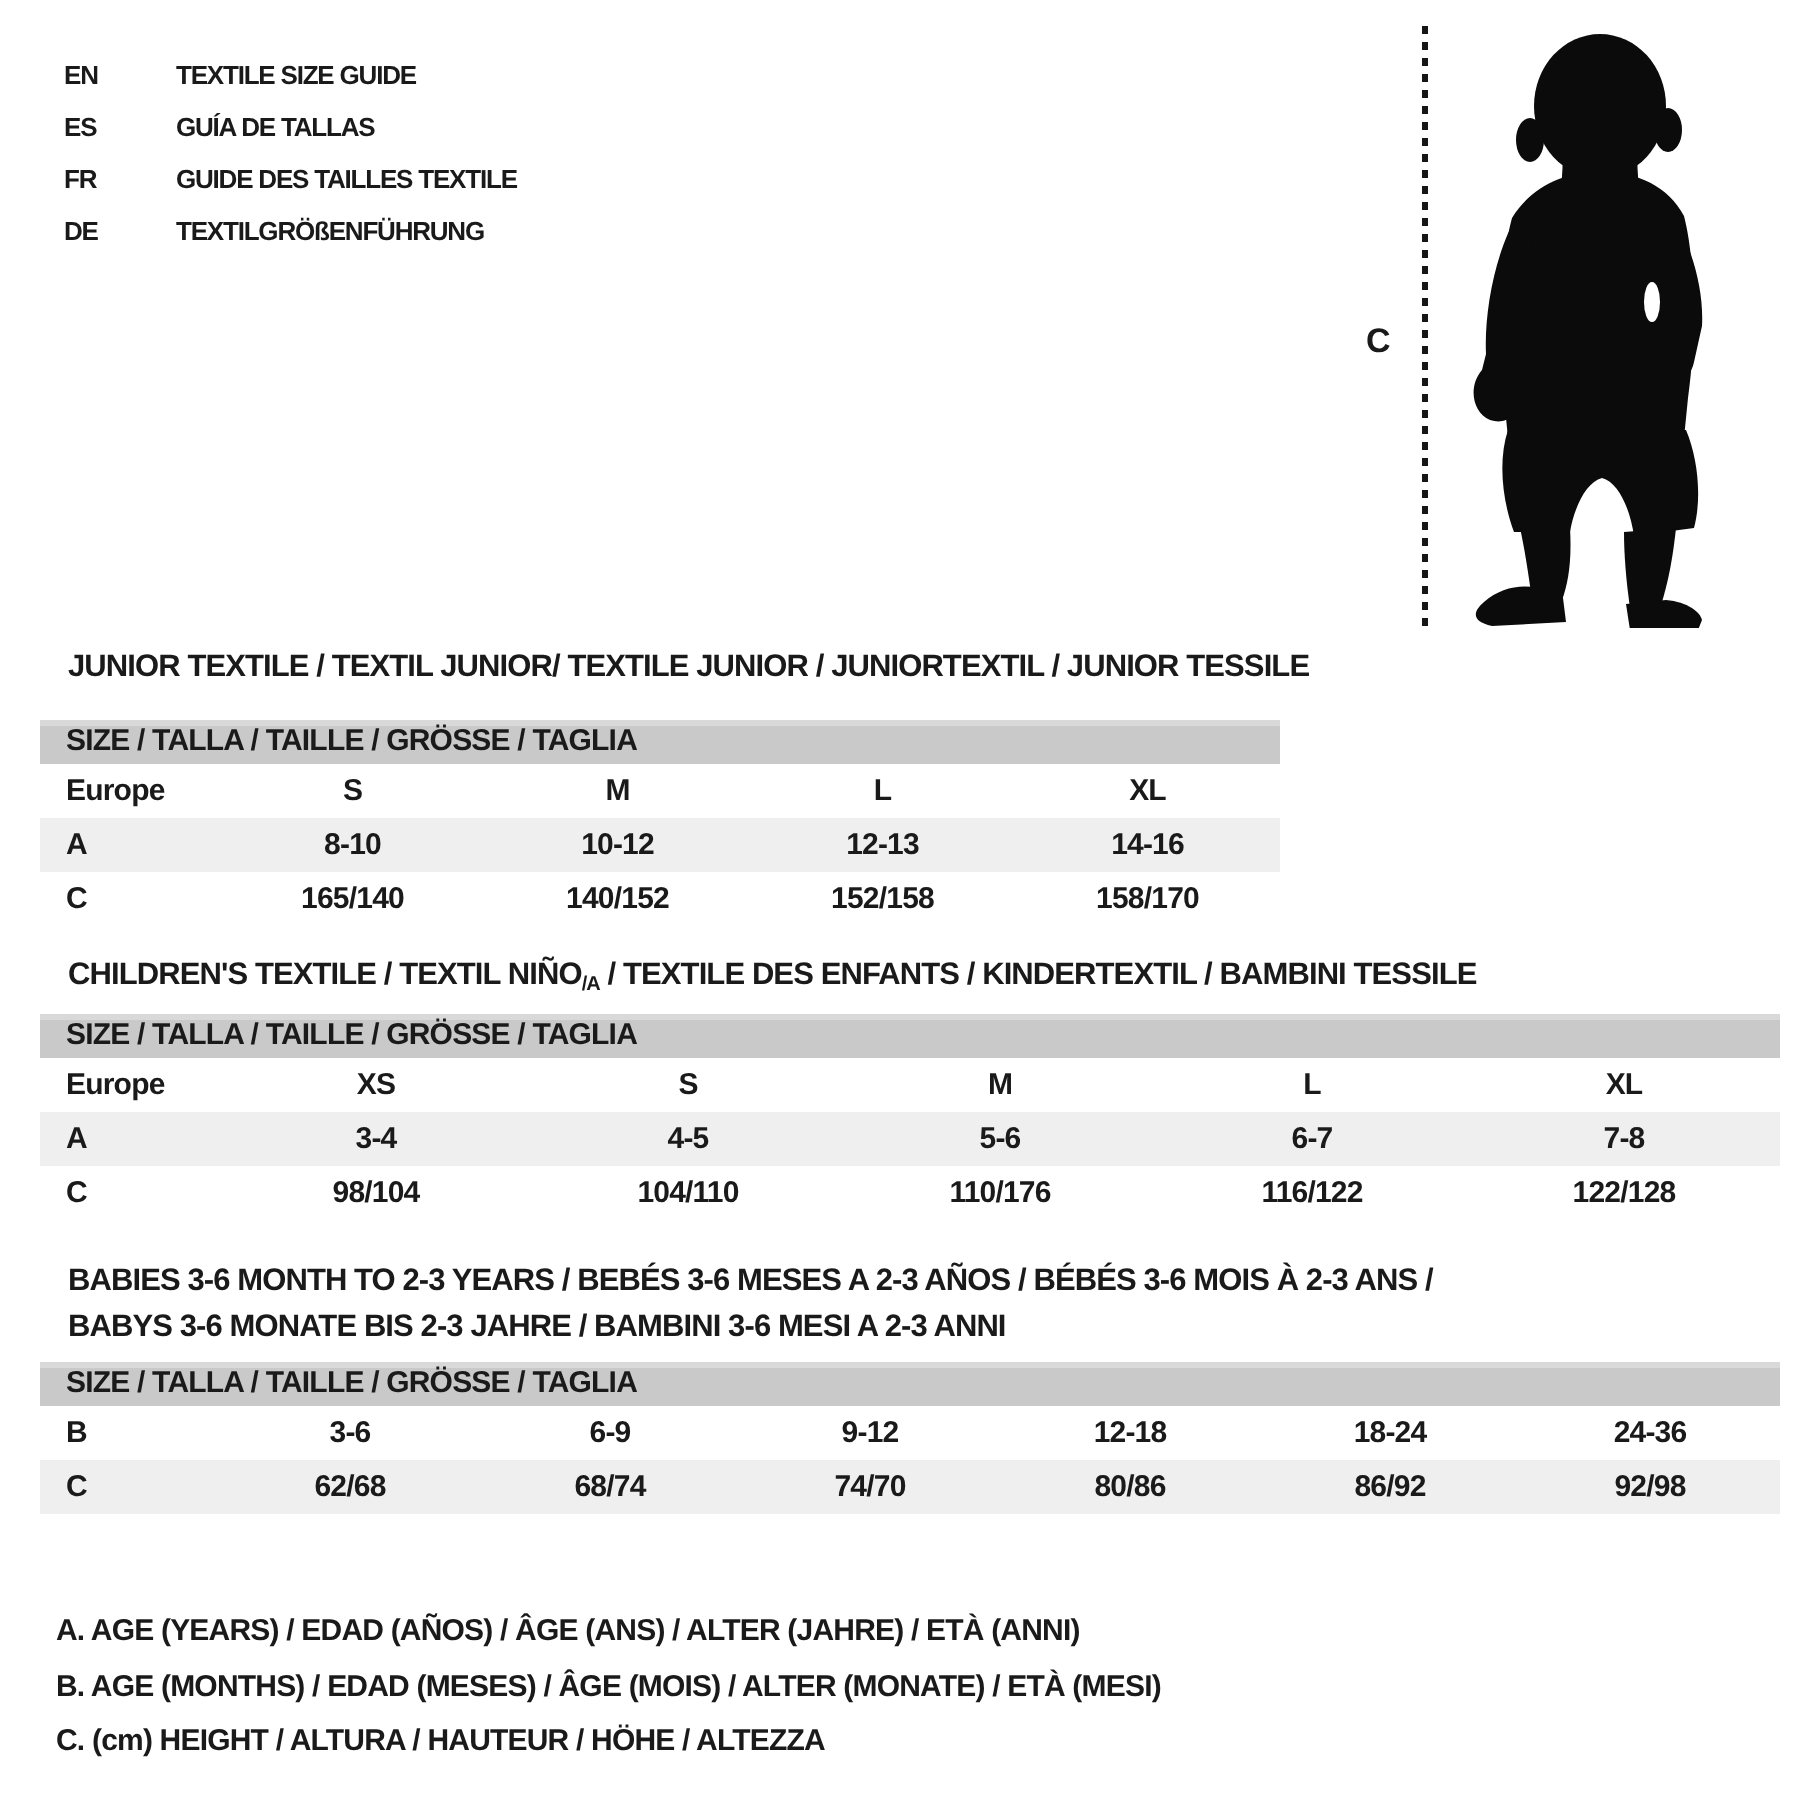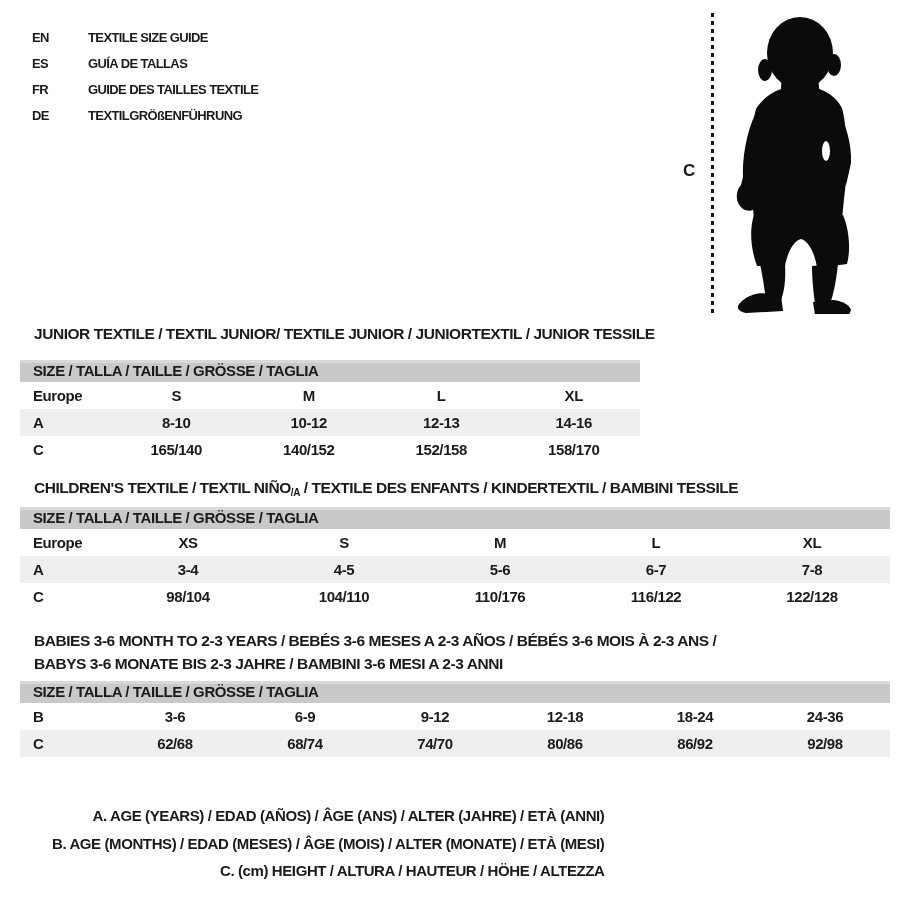--- a/index.html
+++ b/index.html
@@ -31,21 +31,21 @@
   .band{height:22px;line-height:22px;padding-left:13px;
     background:linear-gradient(#d9d9d9 0 3px,#c9c9c9 3px 100%);
     font-size:15px;font-weight:700;letter-spacing:-0.4px;}
   .trow{display:flex;height:27px;align-items:center;
     font-size:15px;font-weight:700;letter-spacing:-0.4px;}
   .trow.stripe{background:#efefef;}
   .tlabel{width:90px;padding-left:13px;box-sizing:border-box;text-align:left;}
   .tcell{flex:1;text-align:center;}
 
   
-  .footnotes{left:52px;top:802px;text-align:right;}
+  .footnotes{left:28px;top:802px;}
   .fnote{height:27.5px;line-height:27.5px;font-size:15px;font-weight:700;
     letter-spacing:-0.4px;white-space:nowrap;}
 </style>
 </head>
 <body>
 
 <div class="abs lang-block">
   <div class="lang-row">
     <span class="lang-code">EN</span>
     <span class="lang-title">TEXTILE SIZE GUIDE</span>

